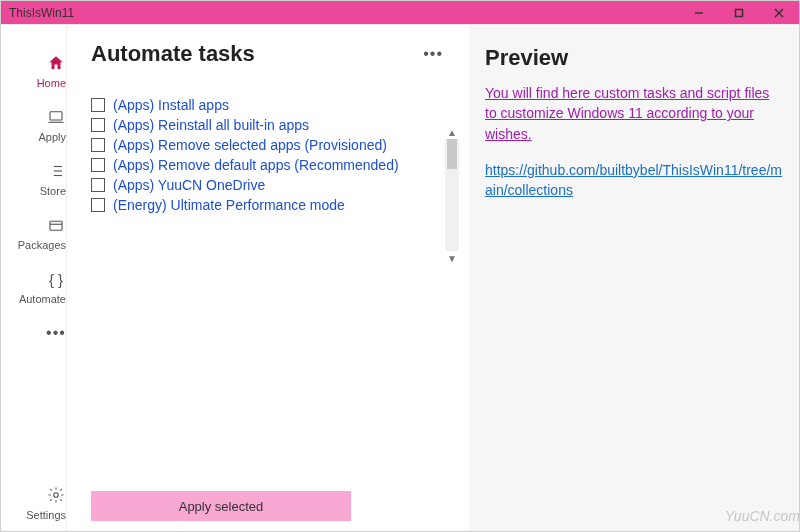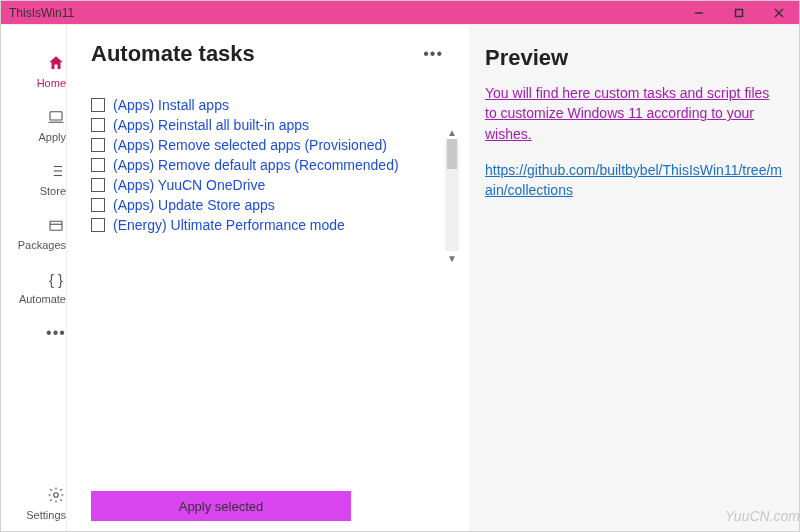--- a/index.html
+++ b/index.html
@@ -22,21 +22,21 @@
     .panel-header { display: flex; align-items: center; justify-content: space-between; margin-bottom: 28px; }
     .panel-title { font-size: 22px; font-weight: 600; color: #222; }
     .more-dots { font-size: 16px; color: #555; cursor: pointer; padding-right: 8px; letter-spacing: 1px; }
     .task-list { flex: 1; overflow-y: auto; padding-right: 8px; }
     .task-row { display: flex; align-items: center; padding: 2px 0; gap: 8px; color: #1d4ed8; font-size: 14px; }
     .checkbox { width: 14px; height: 14px; border: 1px solid #555; flex-shrink: 0; display: inline-block; }
     .scrollbar-mock { position: absolute; right: 2px; top: 100px; width: 14px; height: 140px; display: flex; flex-direction: column; }
     .scroll-arrow { width: 14px; height: 14px; display: flex; align-items: center; justify-content: center; color: #777; font-size: 10px; }
     .scroll-track { flex: 1; background: #f0f0f0; position: relative; }
     .scroll-thumb { position: absolute; top: 0; left: 2px; right: 2px; height: 30px; background: #c8c8c8; }
-    .apply-btn { height: 30px; background: #d946ef; border: none; display: flex; align-items: center; justify-content: center; cursor: pointer; font-size: 13px; color: #333; width: 260px; }
+    .apply-btn { height: 30px; background: #f9a8d4; border: none; display: flex; align-items: center; justify-content: center; cursor: pointer; font-size: 13px; color: #333; width: 260px; }
     .right-panel { flex: 1; background: #f6f6f6; padding: 20px 16px; }
     .preview-title { font-size: 22px; font-weight: 600; color: #222; margin-bottom: 12px; }
     .preview-text { font-size: 14px; color: #a21caf; line-height: 1.45; margin-bottom: 16px; text-decoration: underline; }
     .preview-link { color: #1a6fc9; word-break: break-all; font-size: 14px; line-height: 1.45; }
     .watermark { position: absolute; bottom: 8px; right: 0; color: rgba(0,0,0,0.2); font-size: 14px; font-style: italic; }
     
     .stroke-icon { stroke: currentColor; fill: none; stroke-width: 1.5; }
   </style>
 </head>
 <body>
@@ -147,24 +147,20 @@
         <div class="task-row">
             <span class="checkbox"></span>
             <span>(Apps) Remove default apps (Recommended)</span>
           </div>
         <div class="task-row">
             <span class="checkbox"></span>
             <span>(Apps) YuuCN OneDrive</span>
           </div>
         <div class="task-row">
             <span class="checkbox"></span>
-            <span>(Apps) Update Store apps</span>
-          </div>
-        <div class="task-row">
-            <span class="checkbox"></span>
             <span>(Energy) Ultimate Performance mode</span>
           </div>
       </div>
       <div class="scrollbar-mock">
         <div class="scroll-arrow">▲</div>
         <div class="scroll-track">
             <div class="scroll-thumb"></div>
           </div>
         <div class="scroll-arrow">▼</div>
       </div>

